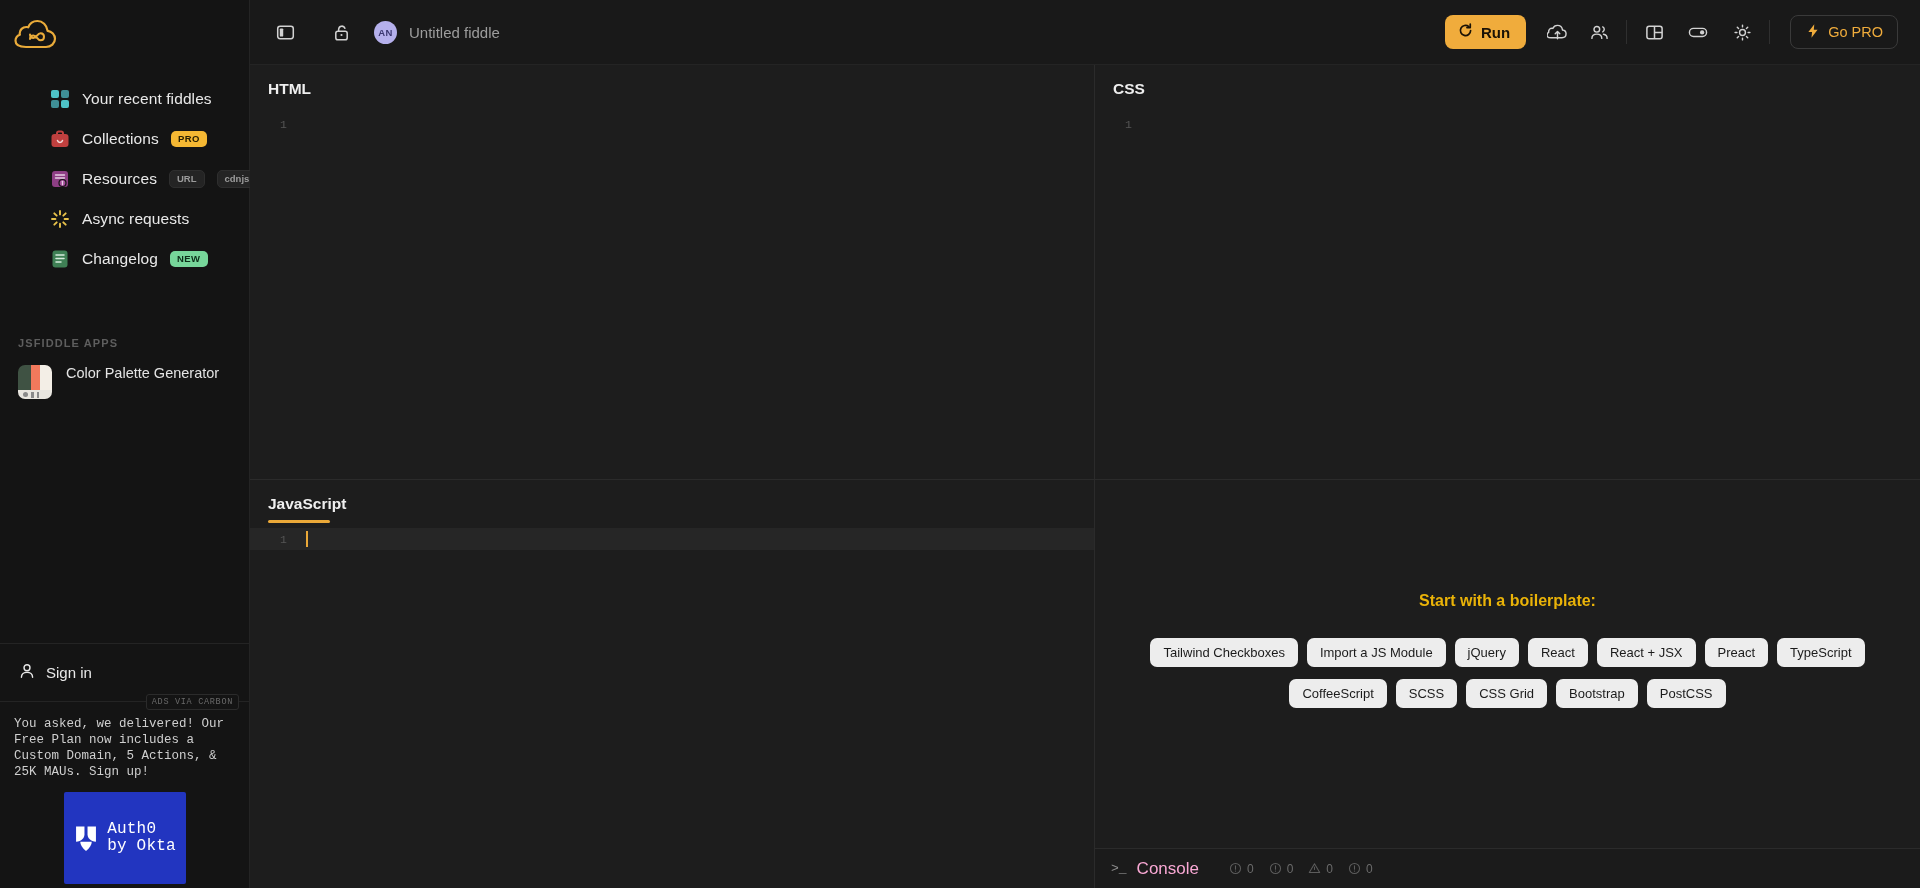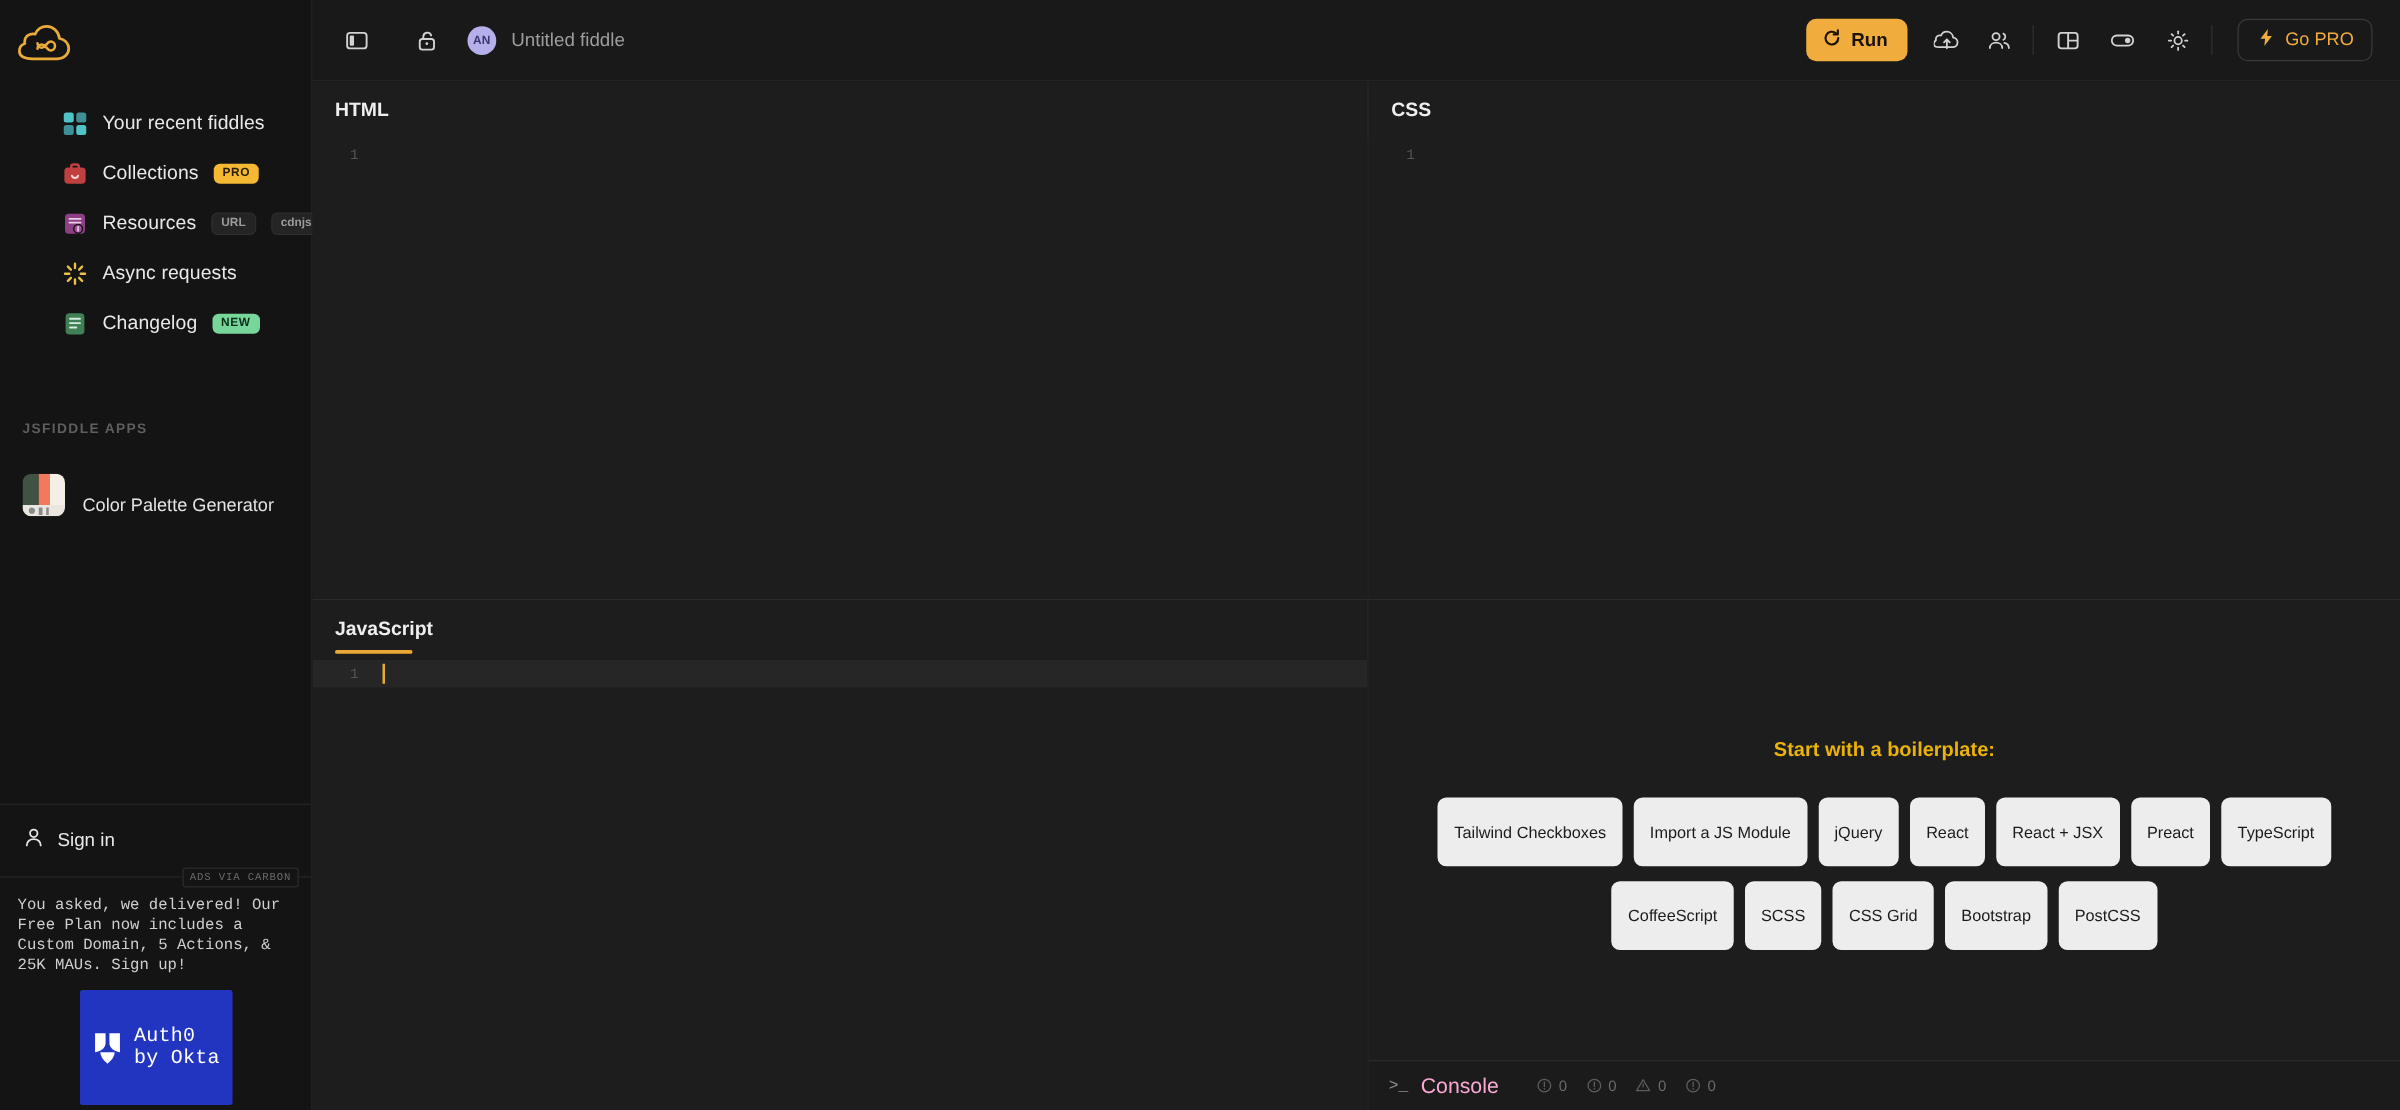--- a/index.html
+++ b/index.html
@@ -38,21 +38,21 @@
     padding: 3px 7px; border-radius: 5px; line-height: 1;
   }
   .badge-pro { background: #f5b833; color: #2a2000; }
   .badge-new { background: #77d69a; color: #0c2d18; }
   .badge-plain { background: #242424; color: #9b9b9b; border: 1px solid #2e2e2e; font-weight: bold; letter-spacing: 0; }
 
   .section-head {
     font-size: 11px; font-weight: bold; letter-spacing: 1.1px;
     color: #5e5e5e; padding: 0 18px; margin-top: 58px; margin-bottom: 16px;
   }
-  .app-item { display: flex; align-items: flex-end; gap: 14px; padding: 0 18px; height: 48px; cursor: pointer; }
+  .app-item { display: flex; align-items: flex-start; gap: 14px; padding: 0 18px; height: 48px; cursor: pointer; }
   .app-thumb {
     width: 34px; height: 34px; border-radius: 7px; overflow: hidden;
     display: flex; flex-direction: column; flex: 0 0 34px;
   }
   .app-thumb-top { flex: 1; display: flex; }
   .app-thumb-bar { height: 9px; background: #e9e6e0; display:flex; align-items:center; gap:3px; padding-left:5px;}
   .dot { width:5px; height:5px; border-radius:50%; background:#8a8a8a;}
   .bar2 { width:2.5px; height:6px; background:#8a8a8a;}
   .app-label { font-size: 14.5px; color: #e4e4e4; }
 
@@ -174,21 +174,21 @@
     align-items: center; justify-content: flex-start;
     padding-top: 112px;
     min-height: 0;
   }
   .bp-title { font-size: 16px; font-weight: bold; color: #eab308; margin-bottom: 28px; }
   .bp-rows { display: flex; flex-direction: column; gap: 12px; align-items: center; }
   .bp-row { display: flex; gap: 9px; justify-content: center; flex-wrap: nowrap; }
   .bp-btn {
     background: #ededed; color: #1b1b1b;
     font-size: 13px; border: none; border-radius: 7px;
-    padding: 20px 13px; cursor: pointer; white-space: nowrap;
+    padding: 7px 13px; cursor: pointer; white-space: nowrap;
   }
 
   .console-bar {
     height: 40px; flex: 0 0 40px;
     border-top: 1px solid #2b2b2b;
     background: #1b1b1b;
     display: flex; align-items: center; gap: 10px;
     padding: 0 16px;
   }
   .console-prompt { font-family: "Liberation Mono", monospace; font-size: 13px; color: #8e8e8e; cursor: pointer;}

